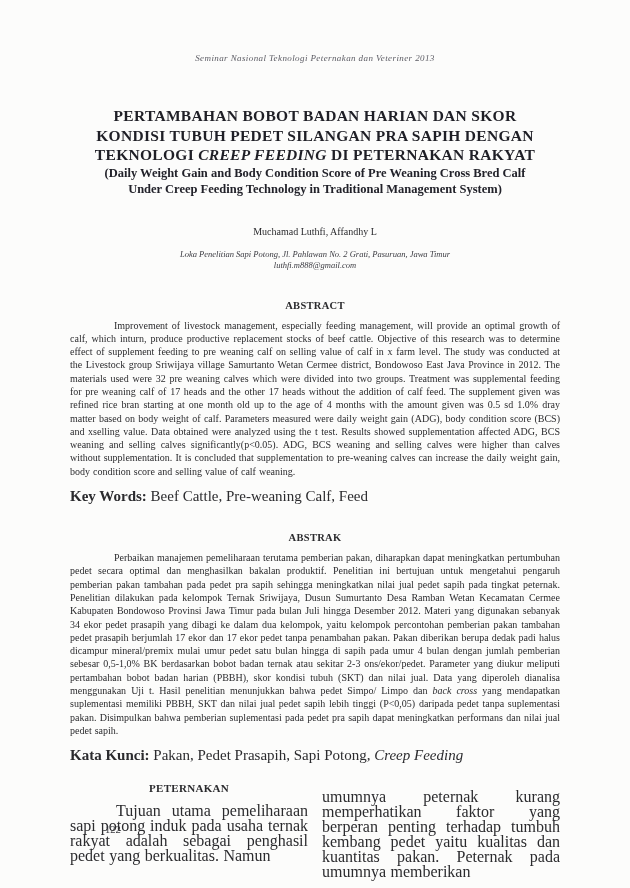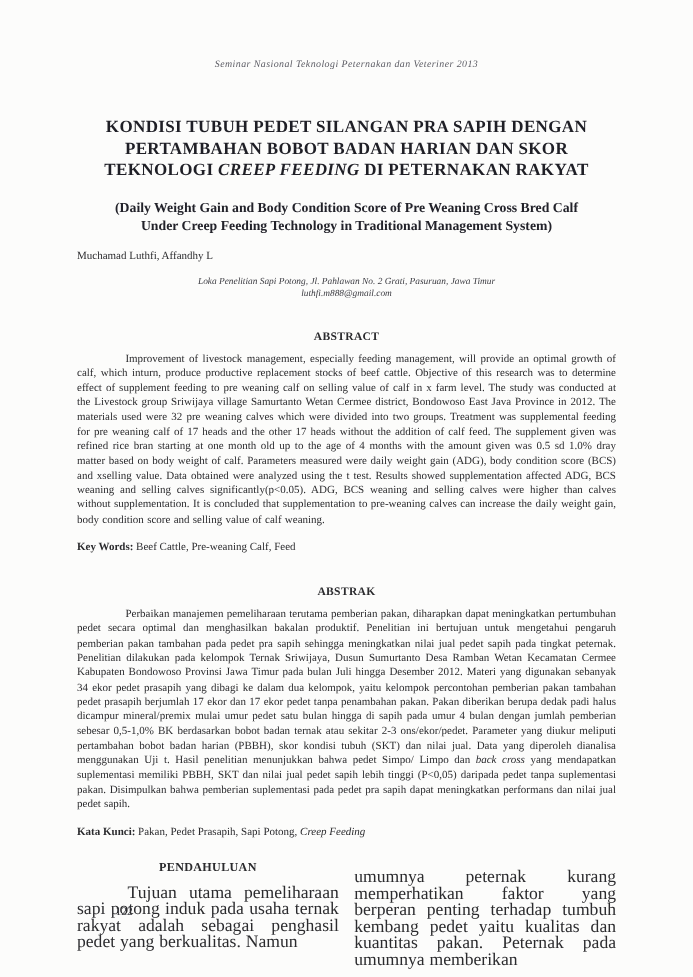--- a/index.html
+++ b/index.html
@@ -32,30 +32,30 @@
   .title {
     margin-top: 42px;
     text-align: center;
     font-weight: bold;
     font-size: 15.5px;
     line-height: 19.5px;
     letter-spacing: 0.3px;
     color: #1f1f26;
   }
   .subtitle {
-    margin-top: 16px;
     text-align: center;
     font-weight: bold;
     font-size: 12.5px;
     line-height: 16px;
     padding: 0 18px;
     color: #22222a;
   }
   .authors {
-    margin-top: 14px;
+    margin-top: 29px;
+    text-align: center;
     font-size: 10px;
     line-height: 12px;
   }
   .affiliation {
     margin-top: 11px;
     text-align: center;
     font-style: italic;
     font-size: 8.5px;
     line-height: 11px;
     color: #3a3a40;
@@ -78,21 +78,21 @@
   .abstract-body {
     margin: 7px 0 0 0;
     font-size: 10px;
     line-height: 13.3px;
     text-align: justify;
     text-indent: 44px;
     word-spacing: 0.5px;
   }
   .keywords-line {
     margin-top: 12px;
-    font-size: 10px;
+    font-size: 15px;
     line-height: 13px;
     text-align: left;
   }
   .keywords-line .label { font-weight: bold; }
   .italic { font-style: italic; }
   .two-col {
     margin-top: 19px;
     display: flex;
     gap: 14px;
   }
@@ -123,22 +123,22 @@
   }
 </style>
 </head>
 <body>
 
 <div class="page">
 
   <div class="running-header">Seminar Nasional Teknologi Peternakan dan Veteriner 2013</div>
 
   <div class="title">
+    <div>PERTAMBAHAN BOBOT BADAN HARIAN DAN SKOR</div>
     <div>KONDISI TUBUH PEDET SILANGAN PRA SAPIH DENGAN</div>
-    <div>PERTAMBAHAN BOBOT BADAN HARIAN DAN SKOR</div>
     <div><span>TEKNOLOGI </span><span class="italic">CREEP FEEDING</span><span> DI PETERNAKAN RAKYAT</span></div>
   </div>
 
   <div class="subtitle">(Daily Weight Gain and Body Condition Score of Pre Weaning Cross Bred Calf Under Creep Feeding Technology in Traditional Management System)</div>
 
   <div class="authors">Muchamad Luthfi, Affandhy L</div>
 
   <div class="affiliation">Loka Penelitian Sapi Potong, Jl. Pahlawan No. 2 Grati, Pasuruan, Jawa Timur</div>
 
   <div class="email">luthfi.m888@gmail.com</div>
@@ -150,21 +150,21 @@
   <div class="keywords-line"><span class="label">Key Words:</span><span> Beef Cattle, Pre-weaning Calf, Feed</span></div>
 
   <div class="section-heading">ABSTRAK</div>
 
   <p class="abstract-body"><span>Perbaikan manajemen pemeliharaan terutama pemberian pakan, diharapkan dapat meningkatkan pertumbuhan pedet secara optimal dan menghasilkan bakalan produktif. Penelitian ini bertujuan untuk mengetahui pengaruh pemberian pakan tambahan pada pedet pra sapih sehingga meningkatkan nilai jual pedet sapih pada tingkat peternak. Penelitian dilakukan pada kelompok Ternak Sriwijaya, Dusun Sumurtanto Desa Ramban Wetan Kecamatan Cermee Kabupaten Bondowoso Provinsi Jawa Timur pada bulan Juli hingga Desember 2012. Materi yang digunakan sebanyak 34 ekor pedet prasapih yang dibagi ke dalam dua kelompok, yaitu kelompok percontohan pemberian pakan tambahan pedet prasapih berjumlah 17 ekor dan 17 ekor pedet tanpa penambahan pakan. Pakan diberikan berupa dedak padi halus dicampur mineral/premix mulai umur pedet satu bulan hingga di sapih pada umur 4 bulan dengan jumlah pemberian sebesar 0,5-1,0% BK berdasarkan bobot badan ternak atau sekitar 2-3 ons/ekor/pedet. Parameter yang diukur meliputi pertambahan bobot badan harian (PBBH), skor kondisi tubuh (SKT) dan nilai jual. Data yang diperoleh dianalisa menggunakan Uji t. Hasil penelitian menunjukkan bahwa pedet Simpo/ Limpo dan </span><span class="italic">back cross</span><span> yang mendapatkan suplementasi memiliki PBBH, SKT dan nilai jual pedet sapih lebih tinggi (P&lt;0,05) daripada pedet tanpa suplementasi pakan. Disimpulkan bahwa pemberian suplementasi pada pedet pra sapih dapat meningkatkan performans dan nilai jual pedet sapih.</span></p>
 
   <div class="keywords-line"><span class="label">Kata Kunci:</span><span> Pakan, Pedet Prasapih, Sapi Potong, </span><span class="italic">Creep Feeding</span></div>
 
   <div class="two-col">
     <div class="col">
-      <div class="col-heading">PENDAHULUAN</div>
+      <div class="col-heading">PETERNAKAN</div>
       <p class="col-body indent">Tujuan utama pemeliharaan sapi potong induk pada usaha ternak rakyat adalah sebagai penghasil pedet yang berkualitas. Namun</p>
     </div>
     <div class="col">
       <p class="col-body no-indent">umumnya peternak kurang memperhatikan faktor yang berperan penting terhadap tumbuh kembang pedet yaitu kualitas dan kuantitas pakan. Peternak pada umumnya memberikan</p>
     </div>
   </div>
 
   <div class="page-number">122</div>
 
 </div>

